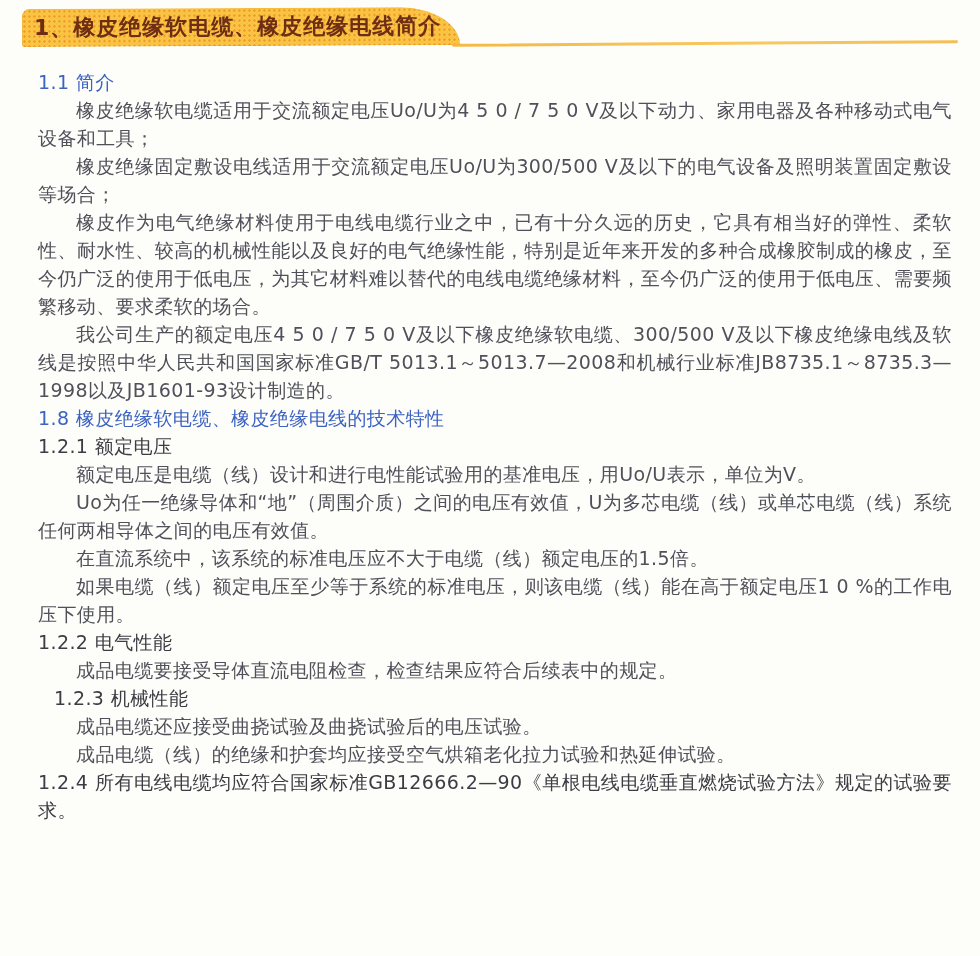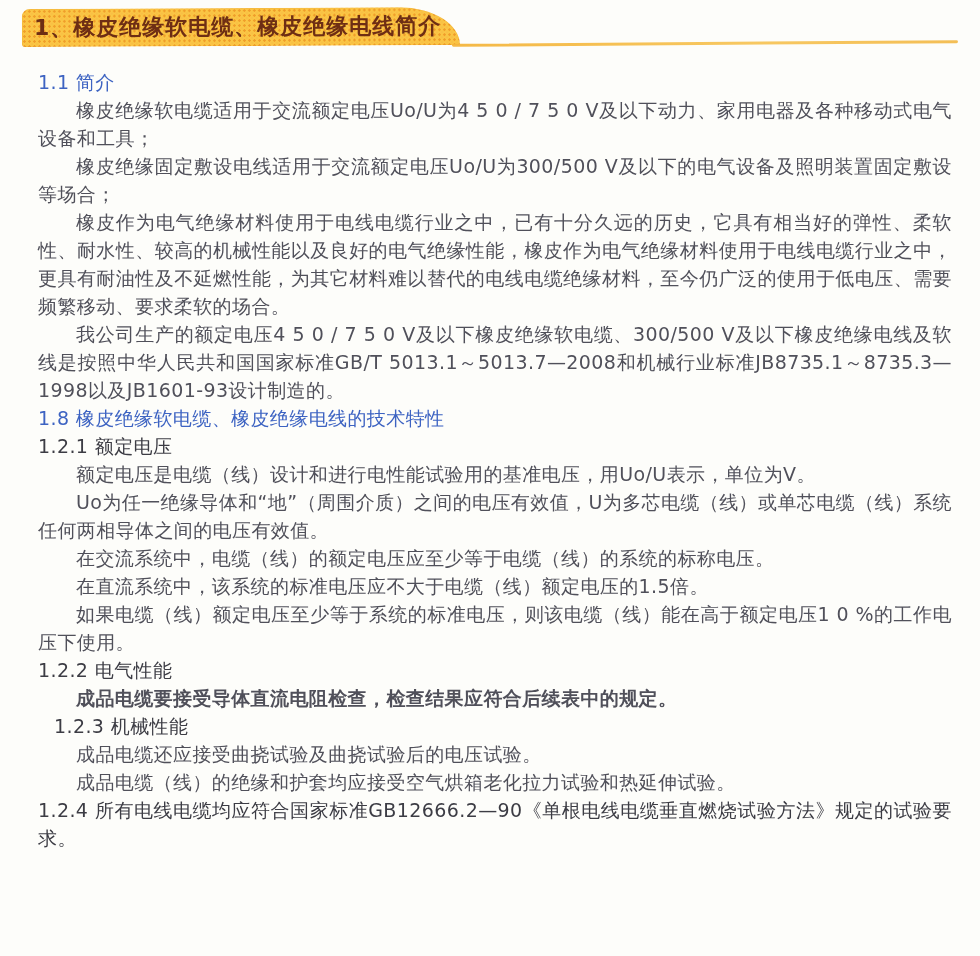--- a/index.html
+++ b/index.html
@@ -87,30 +87,29 @@
   <div class="banner">
     <div class="banner-shape"></div>
     <div class="banner-title" style="color: rgb(110, 46, 20);">1、橡皮绝缘软电缆、橡皮绝缘电线简介</div>
     <div class="banner-line"></div>
   </div>
 
   <div class="doc">
       <div class="h-blue" style="color: rgb(61, 99, 194);">1.1 简介</div>
       <div class="para" style="color: rgb(80, 80, 90);">橡皮绝缘软电缆适用于交流额定电压Uo/U为4 5 0 / 7 5 0 V及以下动力、家用电器及各种移动式电气设备和工具；</div>
       <div class="para" style="color: rgb(80, 80, 90);">橡皮绝缘固定敷设电线适用于交流额定电压Uo/U为300/500 V及以下的电气设备及照明装置固定敷设等场合；</div>
-      <div class="para" style="color: rgb(80, 80, 90);">橡皮作为电气绝缘材料使用于电线电缆行业之中，已有十分久远的历史，它具有相当好的弹性、柔软性、耐水性、较高的机械性能以及良好的电气绝缘性能，橡皮作为电气绝缘材料使用于电线电缆行业之中，更具有耐油性及不延燃性能，为其它材料难以替代的电线电缆绝缘材料，至今仍广泛的使用于低电压、需要频繁移动、要求柔软的场合。</div>
+      <div class="para" style="color: rgb(80, 80, 90);">橡皮作为电气绝缘材料使用于电线电缆行业之中，已有十分久远的历史，它具有相当好的弹性、柔软性、耐水性、较高的机械性能以及良好的电气绝缘性能，特别是近年来开发的多种合成橡胶制成的橡皮，至今仍广泛的使用于低电压，为其它材料难以替代的电线电缆绝缘材料，至今仍广泛的使用于低电压、需要频繁移动、要求柔软的场合。</div>
       <div class="para" style="color: rgb(80, 80, 90);">我公司生产的额定电压4 5 0 / 7 5 0 V及以下橡皮绝缘软电缆、300/500 V及以下橡皮绝缘电线及软线是按照中华人民共和国国家标准GB/T 5013.1～5013.7—2008和机械行业标准JB8735.1～8735.3—1998以及JB1601-93设计制造的。</div>
       <div class="h-blue" style="color: rgb(61, 99, 194);">1.8 橡皮绝缘软电缆、橡皮绝缘电线的技术特性</div>
       <div class="h-black" style="color: rgb(60, 60, 68);">1.2.1 额定电压</div>
       <div class="para" style="color: rgb(80, 80, 90);">额定电压是电缆（线）设计和进行电性能试验用的基准电压，用Uo/U表示，单位为V。</div>
       <div class="para" style="color: rgb(80, 80, 90);">Uo为任一绝缘导体和“地”（周围介质）之间的电压有效值，U为多芯电缆（线）或单芯电缆（线）系统任何两相导体之间的电压有效值。</div>
-      <div class="para" style="color: rgb(80, 80, 90);">在交流系统中，电缆（线）的额定电压应至少等于电缆（线）的系统的标称电压。</div>
       <div class="para" style="color: rgb(80, 80, 90);">在直流系统中，该系统的标准电压应不大于电缆（线）额定电压的1.5倍。</div>
       <div class="para" style="color: rgb(80, 80, 90);">如果电缆（线）额定电压至少等于系统的标准电压，则该电缆（线）能在高于额定电压1 0 %的工作电压下使用。</div>
       <div class="h-black" style="color: rgb(60, 60, 68);">1.2.2 电气性能</div>
-      <div class="para" style="color: rgb(80, 80, 90); font-weight: bold;">成品电缆要接受导体直流电阻检查，检查结果应符合后续表中的规定。</div>
+      <div class="para" style="color: rgb(80, 80, 90);">成品电缆要接受导体直流电阻检查，检查结果应符合后续表中的规定。</div>
       <div class="h-black" style="color: rgb(60, 60, 68); margin-left: 16px;">1.2.3 机械性能</div>
       <div class="para" style="color: rgb(80, 80, 90);">成品电缆还应接受曲挠试验及曲挠试验后的电压试验。</div>
       <div class="para" style="color: rgb(80, 80, 90);">成品电缆（线）的绝缘和护套均应接受空气烘箱老化拉力试验和热延伸试验。</div>
       <div class="h-black" style="color: rgb(60, 60, 68);">1.2.4 所有电线电缆均应符合国家标准GB12666.2—90《单根电线电缆垂直燃烧试验方法》规定的试验要求。</div>
     </div>
 
 </div>
 
 </body></html>

